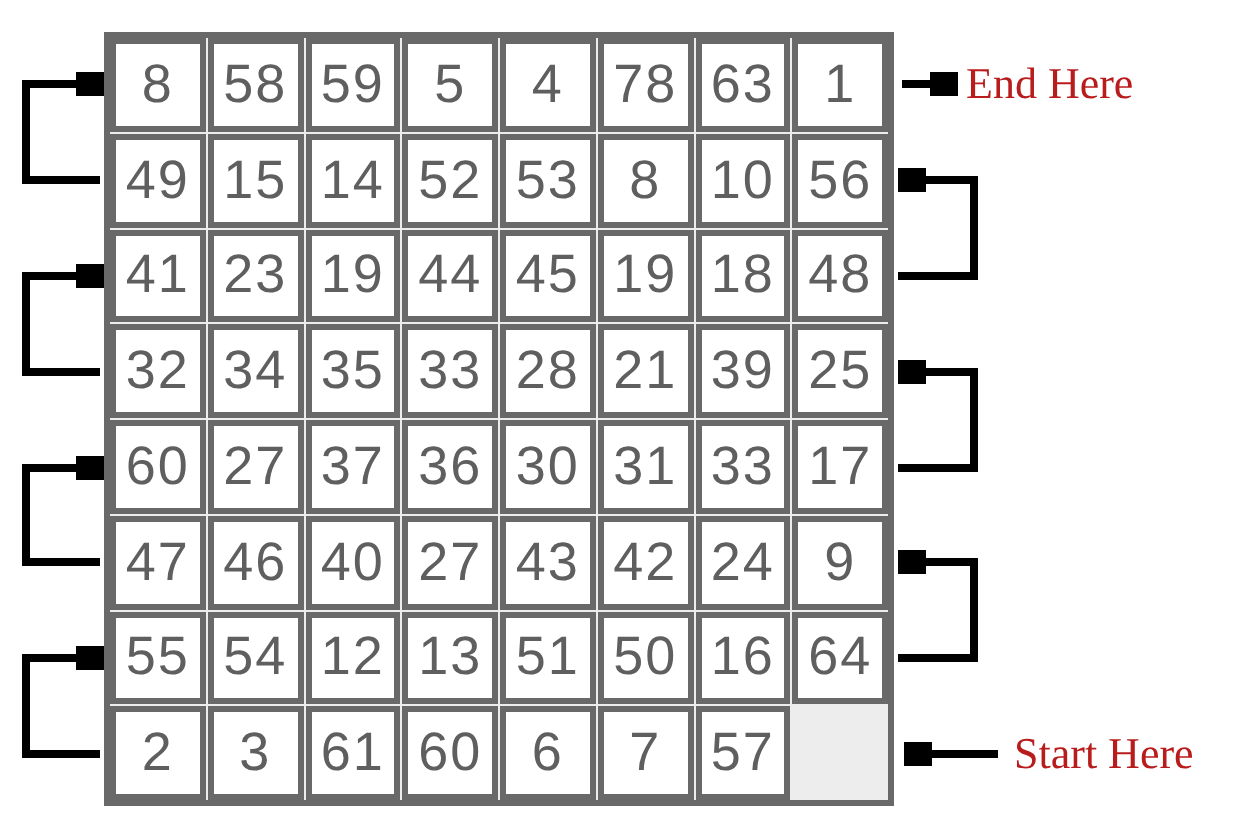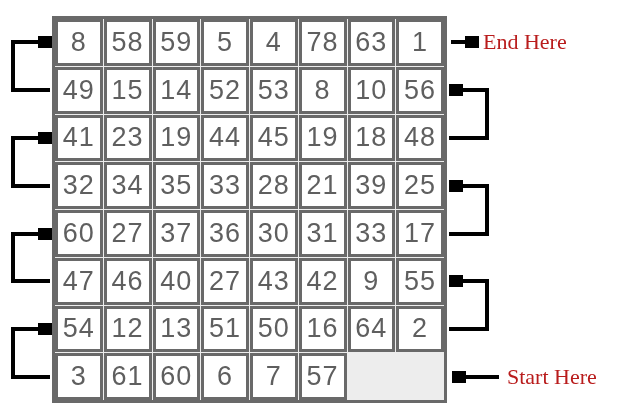--- a/index.html
+++ b/index.html
@@ -80,20 +80,21 @@
       <div class="cell">30</div>
       <div class="cell">31</div>
       <div class="cell">33</div>
       <div class="cell">17</div>
       <div class="cell">47</div>
       <div class="cell">46</div>
       <div class="cell">40</div>
       <div class="cell">27</div>
       <div class="cell">43</div>
       <div class="cell">42</div>
+      <div class="cell">24</div>
       <div class="cell">9</div>
       <div class="cell">55</div>
       <div class="cell">54</div>
       <div class="cell">12</div>
       <div class="cell">13</div>
       <div class="cell">51</div>
       <div class="cell">50</div>
       <div class="cell">16</div>
       <div class="cell">64</div>
       <div class="cell">2</div>

